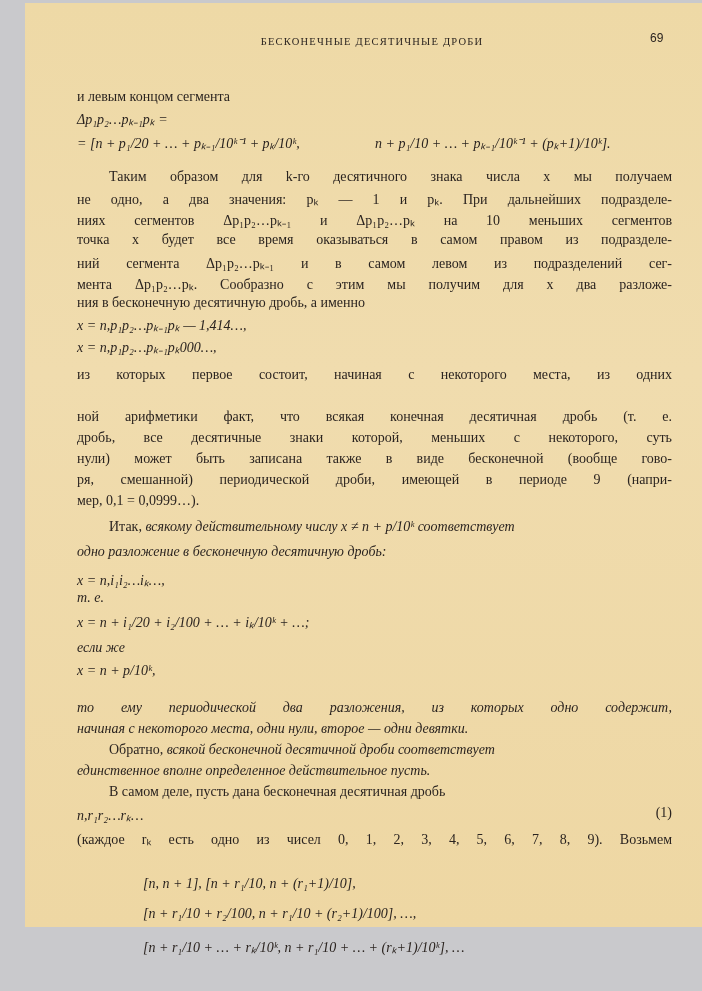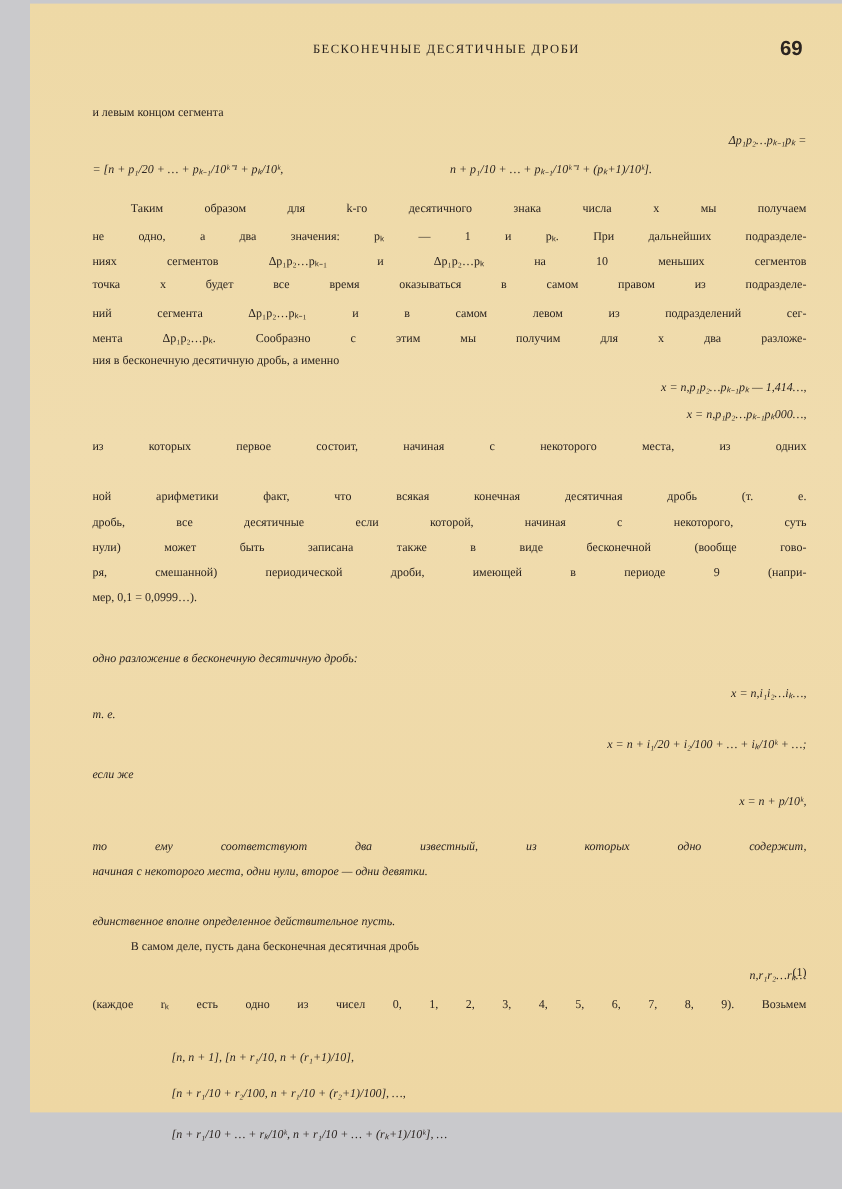--- a/index.html
+++ b/index.html
@@ -2,26 +2,26 @@
 <html><head>
 <meta charset="utf-8">
 <style>
   html, body { margin:0; padding:0; }
   body { width:702px; height:991px; background:#c9c9cc; position:relative; overflow:hidden; }
   .page {
     position:absolute; left:4px; top:3px; width:694px; height:924px;
     background: linear-gradient(180deg, #eed9a6 0%, #f0dcae 40%, #eed7a3 100%);
     font-family: "Liberation Serif", serif; color:#2b2420;margin-left:21px;
   }
-  .line { position:absolute; left:52px; width:595px; font-size:10px; white-space:nowrap; }
+  .line { position:absolute; left:52px; width:595px; font-size:14px; white-space:nowrap; }
   .just { text-align:justify; text-align-last:justify; }
   .ind { padding-left:32px; box-sizing:border-box; }
-  .center { text-align:right; }
+  .center { text-align:left; }
   .hdr { position:absolute; top:33px; left:0; width:694px; text-align:center; font-size:10.5px; letter-spacing:1.2px; }
-  .pnum { position:absolute; top:28px; left:625px; font-size:17px; font-family:"Liberation Sans", sans-serif;font-weight:bold; }
+  .pnum { position:absolute; top:28px; left:625px; font-size:12px; font-family:"Liberation Sans", sans-serif; }
   i, .it { font-style:italic; }
   .eqnum { position:absolute; right:0; }
 </style>
 </head>
 <body>
 
 <div class="page">
   <div class="hdr">БЕСКОНЕЧНЫЕ ДЕСЯТИЧНЫЕ ДРОБИ</div>
   <div class="pnum">69</div>
 
@@ -36,34 +36,42 @@
   <div class="line just" style="top:229px">точка x будет все время оказываться в самом правом из подразделе-</div>
   <div class="line just" style="top:250px">ний сегмента Δp₁p₂…pₖ₋₁ и в самом левом из подразделений сег-</div>
   <div class="line just" style="top:271px">мента Δp₁p₂…pₖ. Сообразно с этим мы получим для x два разложе-</div>
   <div class="line" style="top:292px">ния в бесконечную десятичную дробь, а именно</div>
 
   <div class="line center it" style="top:312px">x = n,p₁p₂…pₖ₋₁pₖ — 1,414…,</div>
   <div class="line center it" style="top:334px">x = n,p₁p₂…pₖ₋₁pₖ000…,</div>
 
   <div class="line just" style="top:364px">из которых первое состоит, начиная с некоторого места, из одних</div>
   <div class="line just" style="top:406px">ной арифметики факт, что всякая конечная десятичная дробь (т. е.</div>
-  <div class="line just" style="top:427px">дробь, все десятичные если которой, начиная с некоторого, суть</div>
+  <div class="line just" style="top:427px">дробь, все десятичные знаки которой, меньших с некоторого, суть</div>
   <div class="line just" style="top:448px">нули) может быть записана также в виде бесконечной (вообще гово-</div>
   <div class="line just" style="top:469px">ря, смешанной) периодической дроби, имеющей в периоде 9 (напри-</div>
   <div class="line" style="top:490px">мер, 0,1 = 0,0999…).</div>
 
+  <div class="line ind" style="top:516px">
+    <span>Итак,</span>
+    <span class="it">всякому действительному числу x ≠ n + p/10ᵏ соответствует</span>
+  </div>
   <div class="line it" style="top:541px">одно разложение в бесконечную десятичную дробь:</div>
   <div class="line center it" style="top:567px">x = n,i₁i₂…iₖ…,</div>
   <div class="line it" style="top:587px">т. е.</div>
   <div class="line center it" style="top:609px">x = n + i₁/20 + i₂/100 + … + iₖ/10ᵏ + …;</div>
   <div class="line it" style="top:637px">если же</div>
   <div class="line center it" style="top:660px">x = n + p/10ᵏ,</div>
 
-  <div class="line just it" style="top:697px">то ему соответствуют два известный, из которых одно содержит,</div>
+  <div class="line just it" style="top:697px">то ему периодической два разложения, из которых одно содержит,</div>
   <div class="line it" style="top:718px">начиная с некоторого места, одни нули, второе — одни девятки.</div>
+  <div class="line ind" style="top:739px">
+    <span>Обратно,</span>
+    <span class="it">всякой бесконечной десятичной дроби соответствует</span>
+  </div>
   <div class="line it" style="top:760px">единственное вполне определенное действительное пусть.</div>
   <div class="line ind" style="top:781px">В самом деле, пусть дана бесконечная десятичная дробь</div>
 
   <div class="line center it" style="top:802px">
     <span>n,r₁r₂…rₖ…</span>
     <span class="eqnum" style="font-style:normal">(1)</span>
   </div>
   <div class="line just" style="top:826px">(каждое rₖ есть одно из чисел 0, 1, 2, 3, 4, 5, 6, 7, 8, 9). Возьмем</div>
 
   <div class="line it" style="top:873px; left:118px">[n, n + 1],  [n + r₁/10, n + (r₁+1)/10],</div>

